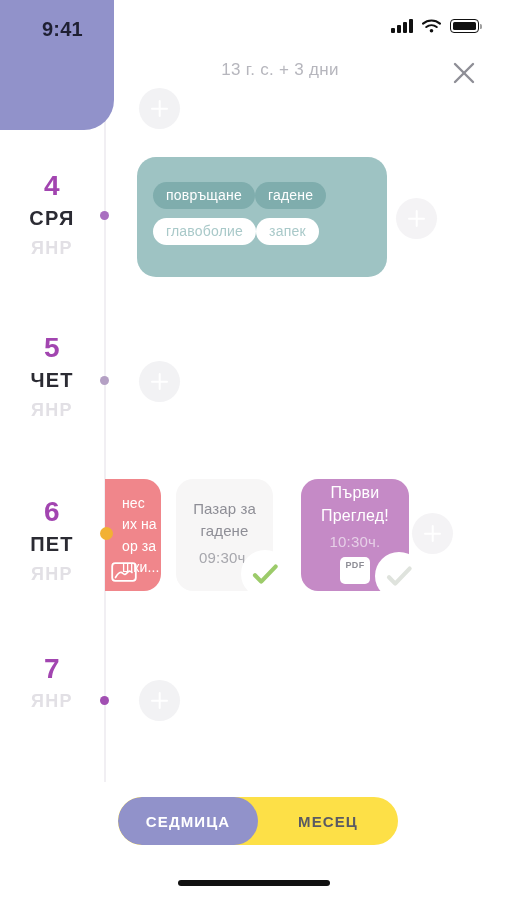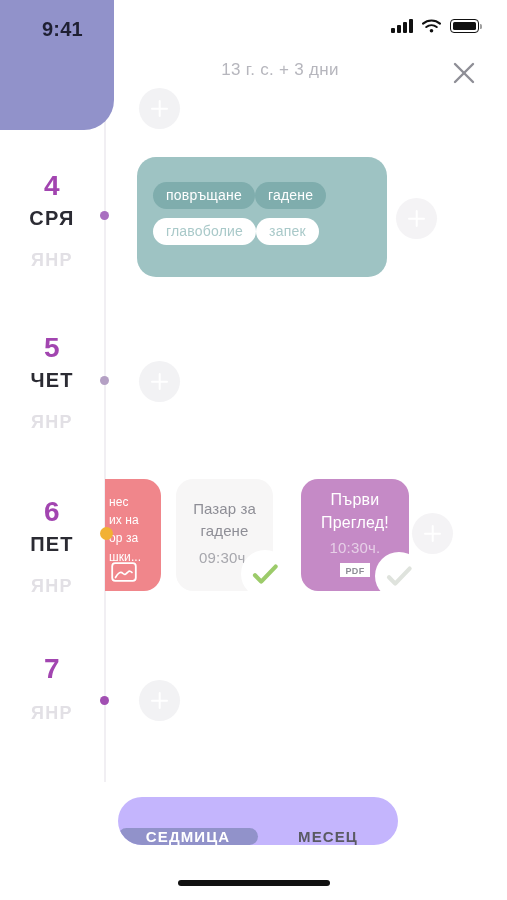--- a/index.html
+++ b/index.html
@@ -151,21 +151,21 @@
   }
   .day-dow {
     margin-top: 7px;
     font-size: 20px;
     font-weight: 600;
     color: #2b2b33;
     letter-spacing: 1.2px;
     text-align: center;
   }
   .day-mon {
-    margin-top: 20px;
+    margin-top: 8px;
     font-size: 18px;
     font-weight: 600;
     color: #e2e0e5;
     letter-spacing: 1.3px;
   }
 
   .rail-dot {
     position: absolute;
     width: 9px; height: 9px;
     border-radius: 50%;
@@ -243,24 +243,24 @@
     left: 105px;
     top: 479px;
     width: 56px;
     height: 112px;
     background: #f0868b;
     border-radius: 0 17px 17px 0;
     align-items: flex-start;
     padding: 14px 0 0 0;
   }
   .card-red .rtxt {
-    font-size: 12px;
+    font-size: 14px;
     color: #ffffff;
     line-height: 1.52;
-    padding-left: 4px;
+    padding-left: 17px;
     letter-spacing: 0.1px;
     white-space: nowrap;
     text-align: center;
   }
   .red-doc-ico {
     position: absolute;
     left: 6px;
     bottom: 9px;
     width: 26px;
     height: 20px;
@@ -307,25 +307,25 @@
   }
   .card-purple .ctime {
     margin-top: 5px;
     font-size: 15px;
     color: #e6cfe7;
     letter-spacing: 0.2px;
   }
   .pdf-badge {
     margin-top: 7px;
     background: #ffffff;
-    border-radius: 0;
+    border-radius: 5px;
     font-size: 9px;
     font-weight: 700;
     color: #8e8e96;
-    padding: 3px 5px 1px;
+    padding: 3px 5px 14px;
     letter-spacing: 0.4px;
   }
 
   .check-bubble {
     position: absolute;
     width: 48px;
     height: 48px;
     border-radius: 50%;
     background: #ffffff;
     z-index: 16;
@@ -345,26 +345,25 @@
     z-index: 17;
   }
 
   
   .view-toggle {
     position: absolute;
     left: 118px;
     top: 797px;
     width: 280px;
     height: 48px;
-    background: #c4b5fd;
+    background: #fde047;
     border-radius: 24px;
     display: flex;
     z-index: 20;
     overflow: hidden;
-    align-items: flex-end;
   }
   .view-toggle .seg {
     flex: 1;
     display: flex;
     align-items: center;
     justify-content: center;
     font-size: 15px;
     font-weight: 600;
     letter-spacing: 1.1px;
     cursor: pointer;

